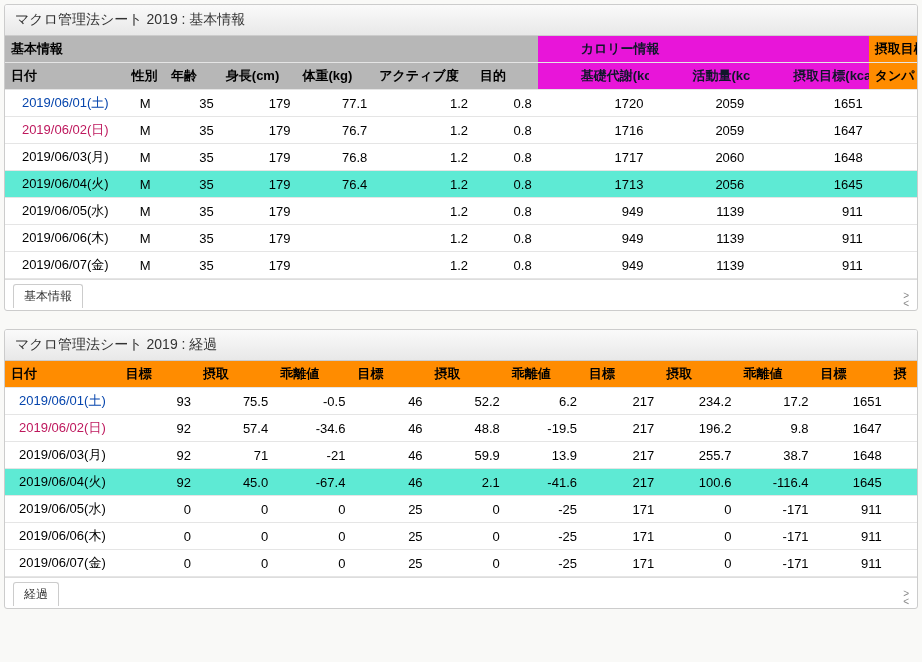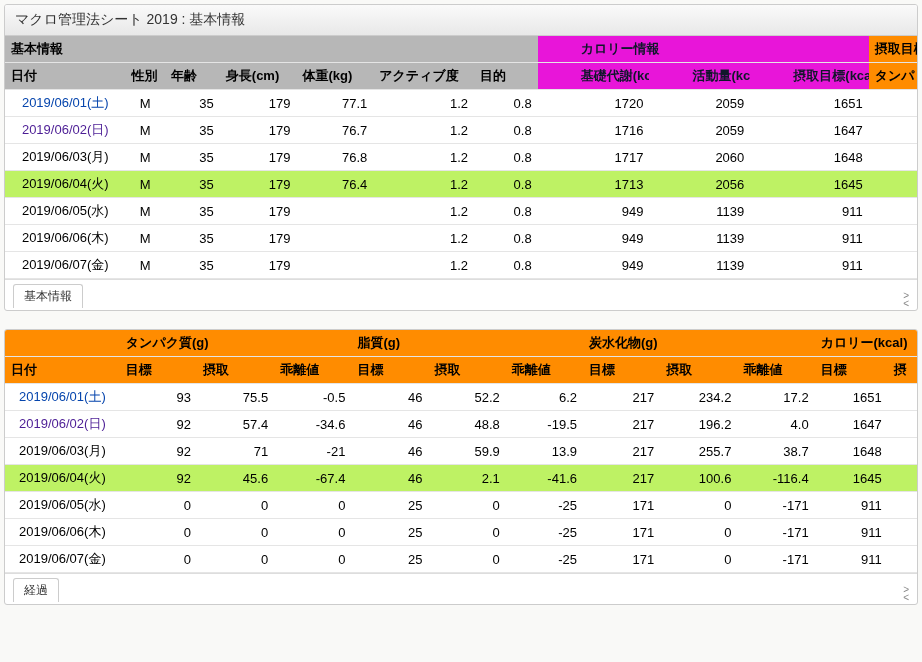--- a/index.html
+++ b/index.html
@@ -43,22 +43,22 @@
   vertical-align: middle;
 }
 th { font-weight: bold; text-align: left; }
 td.left { text-align: center; }
 .hg1 th { background: #b7b7b7; }
 .hg2 th { background: #b7b7b7; }
 .hg-calorie { background: #e815d9 !important; color: #0f172a; padding-left: 43px; }
 .hg-intake-top { background: #ff8c00 !important; }
 .hg-orange { background: #ff8c00 !important; }
 .date-link { color: #0645ad; cursor: pointer; }
-.date-sun { color: #4c1d95; cursor: pointer; }
-.row-hl td { background: #bef264; }
+.date-sun { color: #be185d; cursor: pointer; }
+.row-hl td { background: #5eead4; }
 .tab-bar {
   border-top: 1px solid #ddd;
   padding: 4px 8px 2px;
   display: flex;
   justify-content: space-between;
   align-items: flex-end;
   font-size: 12px;
 }
 .tab {
   border: 1px solid #ccc;
@@ -226,44 +226,38 @@
         </tbody>
     </table>
   </div>
   <div class="tab-bar">
     <div class="tab">基本情報</div>
     <div class="scroll-arrows">&gt;<br>&lt;</div>
   </div>
 </div>
 
 <div class="panel">
+  <div class="panel-title">マクロ管理法シート 2019 : 経過</div>
   <div class="table-wrap">
     <table>
       <colgroup>
         <col class="c2-date">
         <col class="c2-n">
           <col class="c2-n">
           <col class="c2-n">
         <col class="c2-n">
           <col class="c2-n">
           <col class="c2-n">
         <col class="c2-n">
           <col class="c2-n">
           <col class="c2-n">
         <col class="c2-cal">
           <col class="c2-last">
       </colgroup>
       <thead>
-        <tr class="hg1">
-          <th class="hg-orange"></th>
-          <th colspan="3" class="hg-orange">タンパク質(g)</th>
-          <th colspan="3" class="hg-orange">脂質(g)</th>
-          <th colspan="3" class="hg-orange">炭水化物(g)</th>
-          <th colspan="2" class="hg-orange">カロリー(kcal)</th>
-        </tr>
         <tr class="hg2">
           <th class="hg-orange">日付</th>
           <th class="hg-orange">目標</th>
           <th class="hg-orange">摂取</th>
           <th class="hg-orange">乖離値</th>
           <th class="hg-orange">目標</th>
           <th class="hg-orange">摂取</th>
           <th class="hg-orange">乖離値</th>
           <th class="hg-orange">目標</th>
           <th class="hg-orange">摂取</th>
@@ -290,42 +284,42 @@
           <tr>
             <td class="left date-sun">2019/06/02(日)</td>
             <td>92</td>
             <td>57.4</td>
             <td>-34.6</td>
             <td>46</td>
             <td>48.8</td>
             <td>-19.5</td>
             <td>217</td>
             <td>196.2</td>
-            <td>4.0</td>
+            <td>9.8</td>
             <td>1647</td>
             <td></td>
           </tr>
           <tr>
             <td class="left ">2019/06/03(月)</td>
             <td>92</td>
             <td>71</td>
             <td>-21</td>
             <td>46</td>
             <td>59.9</td>
             <td>13.9</td>
             <td>217</td>
             <td>255.7</td>
             <td>38.7</td>
             <td>1648</td>
             <td></td>
           </tr>
           <tr class="row-hl">
             <td class="left ">2019/06/04(火)</td>
             <td>92</td>
-            <td>45.6</td>
+            <td>45.0</td>
             <td>-67.4</td>
             <td>46</td>
             <td>2.1</td>
             <td>-41.6</td>
             <td>217</td>
             <td>100.6</td>
             <td>-116.4</td>
             <td>1645</td>
             <td></td>
           </tr>

